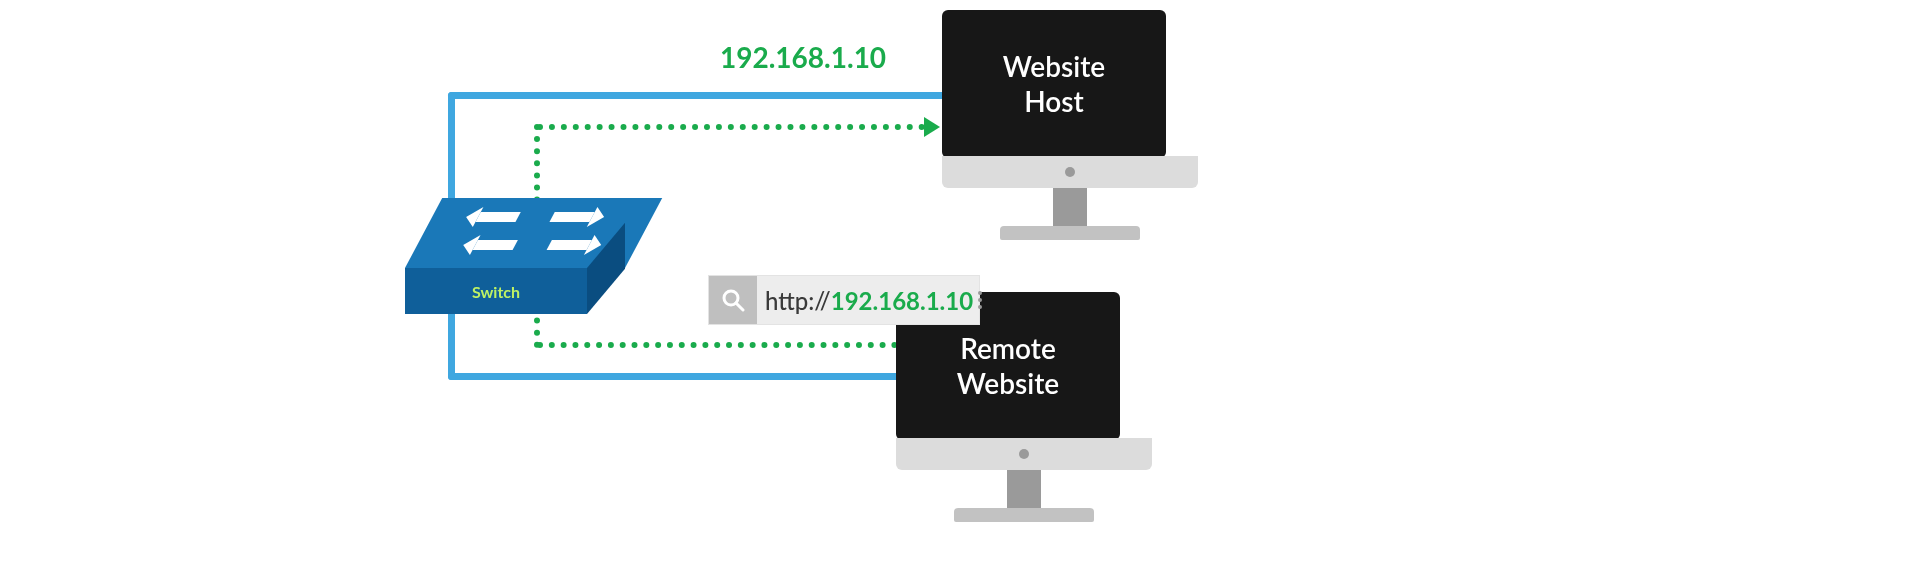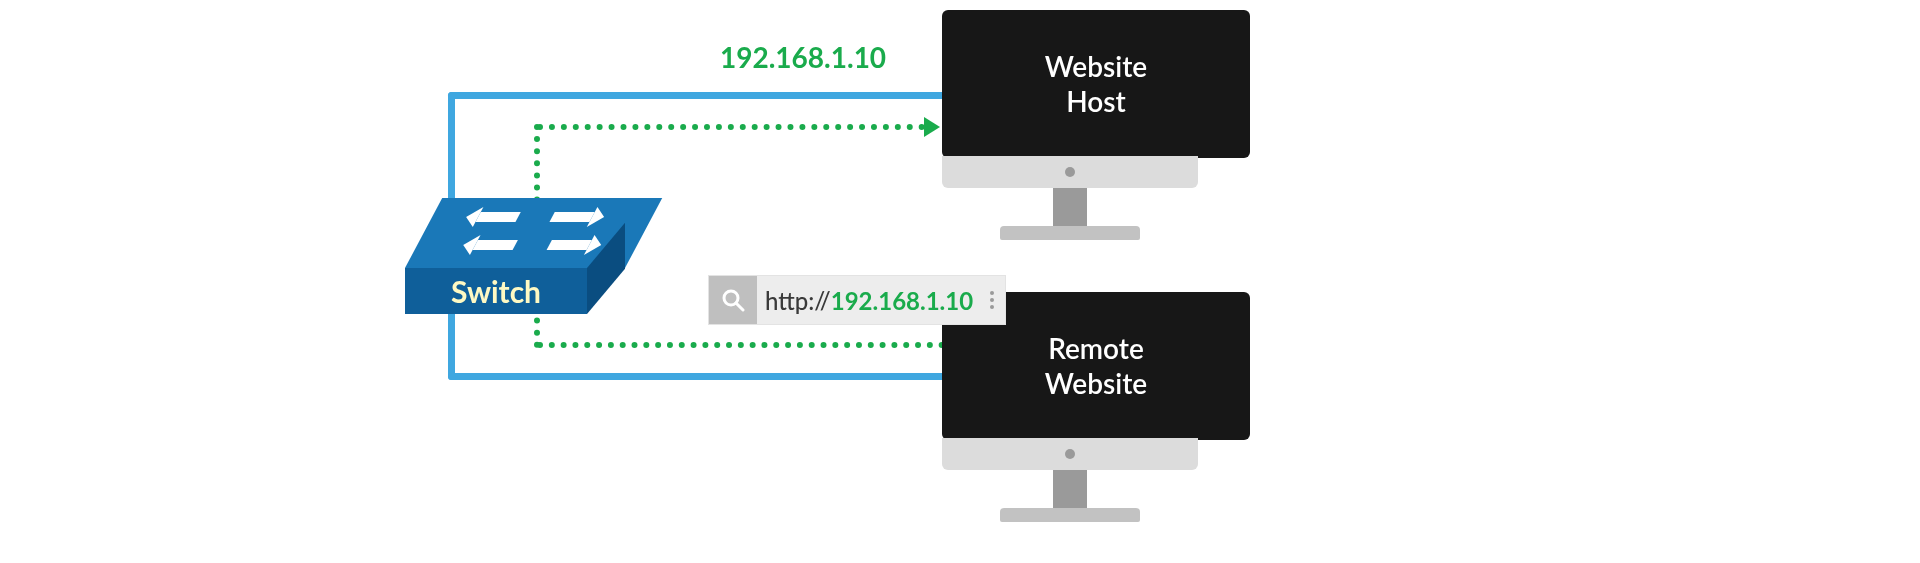--- a/index.html
+++ b/index.html
@@ -85,22 +85,22 @@
     position: absolute;
     left: 182px;
     top: 70px;
     width: 38px;
     height: 46px;
     background: #0a4d80;
     transform: skewY(-50deg);
     transform-origin: top left;
   }
   .switch-label {
-    color: #fef9c3;
-    font-size: 30px;
+    color: #bef264;
+    font-size: 16px;
     font-weight: 700;
   }
   
   .sw-arrow {
     position: absolute;
     width: 40px;
     height: 10px;
     background: #ffffff;
   }
   .sw-arrow::after {
@@ -117,21 +117,21 @@
     right: auto;
     border-left: none;
     border-right: 12px solid #ffffff;
   }
   
   .monitor {
     position: absolute;
     width: 256px;
   }
   .monitor-screen {
-    width: 308px;
+    width: 224px;
     height: 148px;
     background: #171717;
     border-radius: 6px;
     display: flex;
     flex-direction: column;
     align-items: center;
     justify-content: center;
     color: #ffffff;
     font-size: 28px;
     font-weight: 600;
@@ -161,34 +161,34 @@
     margin: 0 auto;
   }
   .monitor-base {
     width: 140px;
     height: 14px;
     background: #c2c2c2;
     margin: 0 auto;
     border-radius: 4px 4px 2px 2px;
   }
   .monitor-1 { left: 942px; top: 10px; }
-  .monitor-2 { left: 942px; top: 292px; }
+  .monitor-2 { left: 896px; top: 292px; }
   
   .ip-label {
     position: absolute;
     color: #1aab4c;
     font-size: 28px;
     font-weight: 700;
   }
   
   .addrbar {
     position: absolute;
     left: 708px;
     top: 275px;
-    width: 298px;
+    width: 272px;
     height: 50px;
     background: #ededed;
     display: flex;
     align-items: center;
     border: 1px solid #e3e3e3;
     box-sizing: border-box;
   }
   .addrbar .search-btn {
     width: 48px;
     height: 100%;

